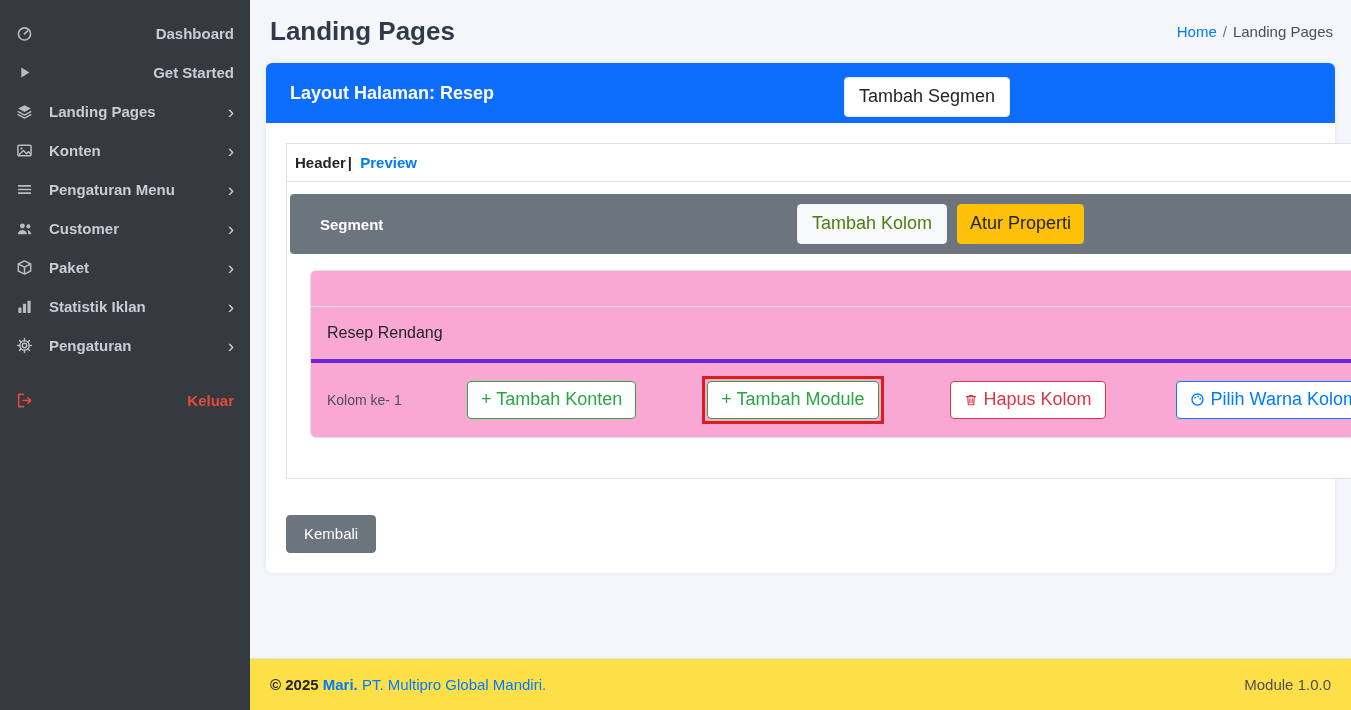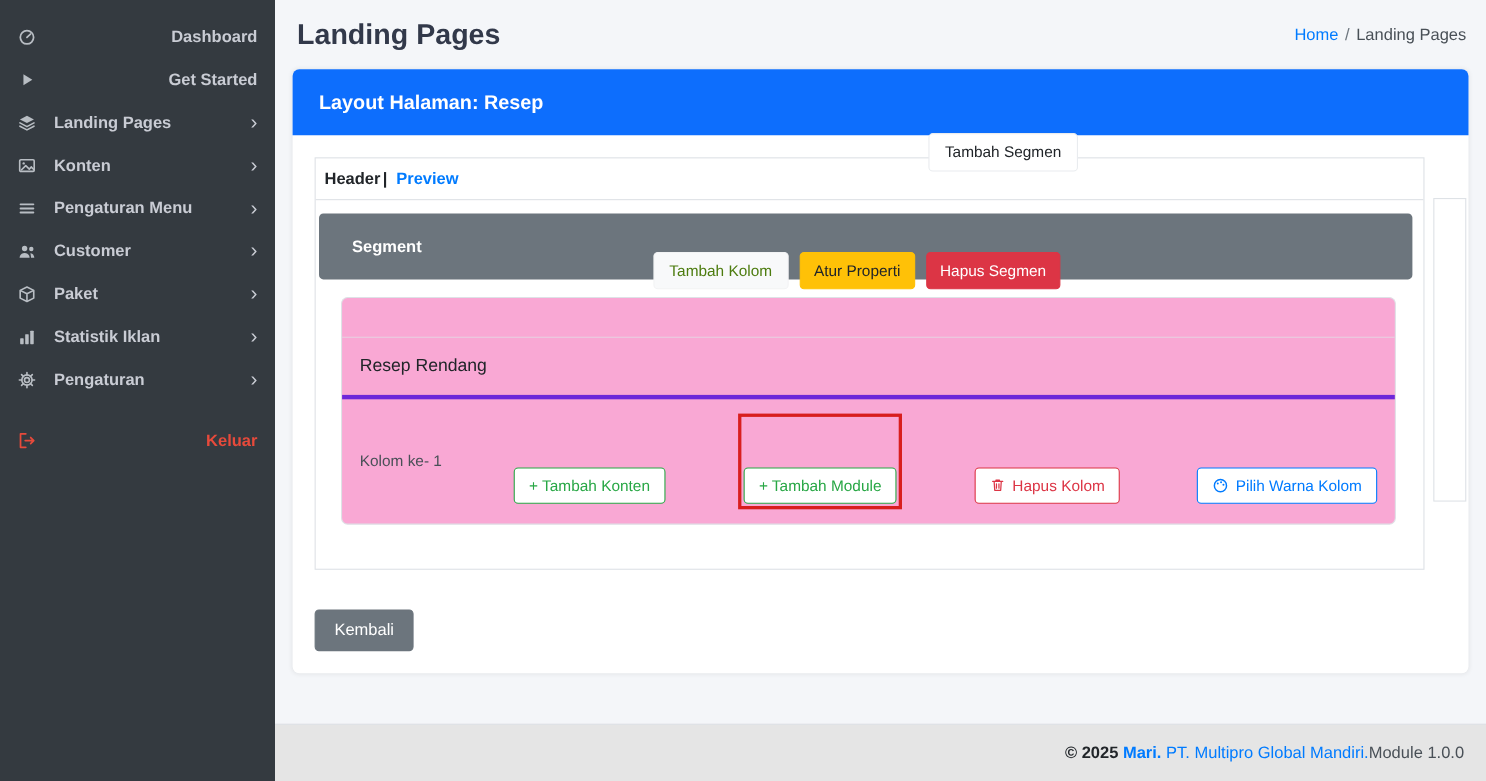--- a/index.html
+++ b/index.html
@@ -22,21 +22,21 @@
   .content-header { display:flex; justify-content:space-between; align-items:center; padding:16px 18px 10px 20px; }
   .page-title { font-size:26px; font-weight:600; color:#32394a; }
   .breadcrumb { font-size:15px; color:#495057; }
   .breadcrumb .bc-link { color:#007bff; text-decoration:none; cursor:pointer; }
   .bc-sep { color:#6c757d; margin:0 6px; }
 
   
   .card { margin:6px 16px 0 16px; background:#fff; border-radius:6px; box-shadow:0 0 5px rgba(0,0,0,.08); }
   .card-header { position:relative; background:#0d6efd; border-radius:6px 6px 0 0; height:60px; display:flex; align-items:center; padding:0 24px; }
   .card-title { color:#fff; font-size:18px; font-weight:600; }
-  .btn { display:inline-flex; align-items:center; gap:6px; border-radius:4px; font-size:14px; padding:7px 13px; border:1px solid transparent; cursor:pointer; background:none; font-family:inherit; white-space:nowrap; line-height:1.2;margin-top:44px; }
+  .btn { display:inline-flex; align-items:center; gap:6px; border-radius:4px; font-size:18px; padding:7px 13px; border:1px solid transparent; cursor:pointer; background:none; font-family:inherit; white-space:nowrap; line-height:1.2; }
   .btn-white { position:absolute; left:578px; top:14px; background:#fff; color:#212529; border-color:#e9ecef; padding:8px 14px; }
   .btn-light { background:#f8f9fa; color:#4d7c0f; border-color:#f2f3f4; padding:8px 14px; }
   .btn-warning { background:#ffc107; color:#212529; border-color:#ffc107; padding:8px 12px; }
   .btn-danger { background:#dc3545; color:#fff; border-color:#dc3545; padding:8px 12px; }
   .btn-outline-success { background:#fff; color:#28a745; border-color:#28a745; }
   .btn-outline-danger  { background:#fff; color:#dc3545; border-color:#dc3545; }
   .btn-outline-primary { background:#fff; color:#007bff; border-color:#007bff; }
   .btn svg { display:block; }
 
   .card-body { padding:20px 14px 20px 20px; }
@@ -62,21 +62,21 @@
   .column-label { font-size:14px; color:#495057; width:80px; }
   .m60 { margin-left:60px;text-align:right; } .m66 { margin-left:66px; } .m70 { margin-left:70px; }
 
   .annotation-box { display:inline-flex; border:3px solid #d81e1e; padding:2px; }
 
   .side-strip { width:30px; flex:0 0 30px; border:1px solid #dee2e6; background:#fff; margin-top:37px; height:276px; }
 
   .btn-back { background:#6c757d; color:#fff; border-color:#6c757d; padding:9px 17px; font-size:15px; margin-top:36px; }
 
   
-  .footer { margin-top:auto; background:#e5e5e5; border-top:1px solid #dee2e6; padding:17px 20px; display:flex; justify-content:flex-end; align-items:center; font-size:15px; }
+  .footer { margin-top:auto; background:#fde047; border-top:1px solid #dee2e6; padding:17px 20px; display:flex; justify-content:space-between; align-items:center; font-size:15px; }
   .fcopy { color:#212529; font-weight:700; }
   .fbrand { color:#007bff; font-weight:700; }
   .fcompany { color:#007bff; }
   .fversion { color:#495057; }
 </style>
 </head>
 <body>
 
 <div class="app">
 
@@ -219,21 +219,20 @@
               <a class="tab-preview">Preview</a>
             </div>
 
             <div class="tab-body">
 
               <div class="segment-bar">
                 <span class="segment-title">Segment</span>
                 <div class="segment-actions">
                   <button class="btn btn-light">Tambah Kolom</button>
                   <button class="btn btn-warning">Atur Properti</button>
-                  <button class="btn btn-danger">Hapus Segmen</button>
                 </div>
               </div>
 
               <div class="inner-panel">
                 <div class="panel-strip"></div>
 
                 <div class="panel-title-row">
                   <span class="panel-title">Resep Rendang</span>
                 </div>
 

